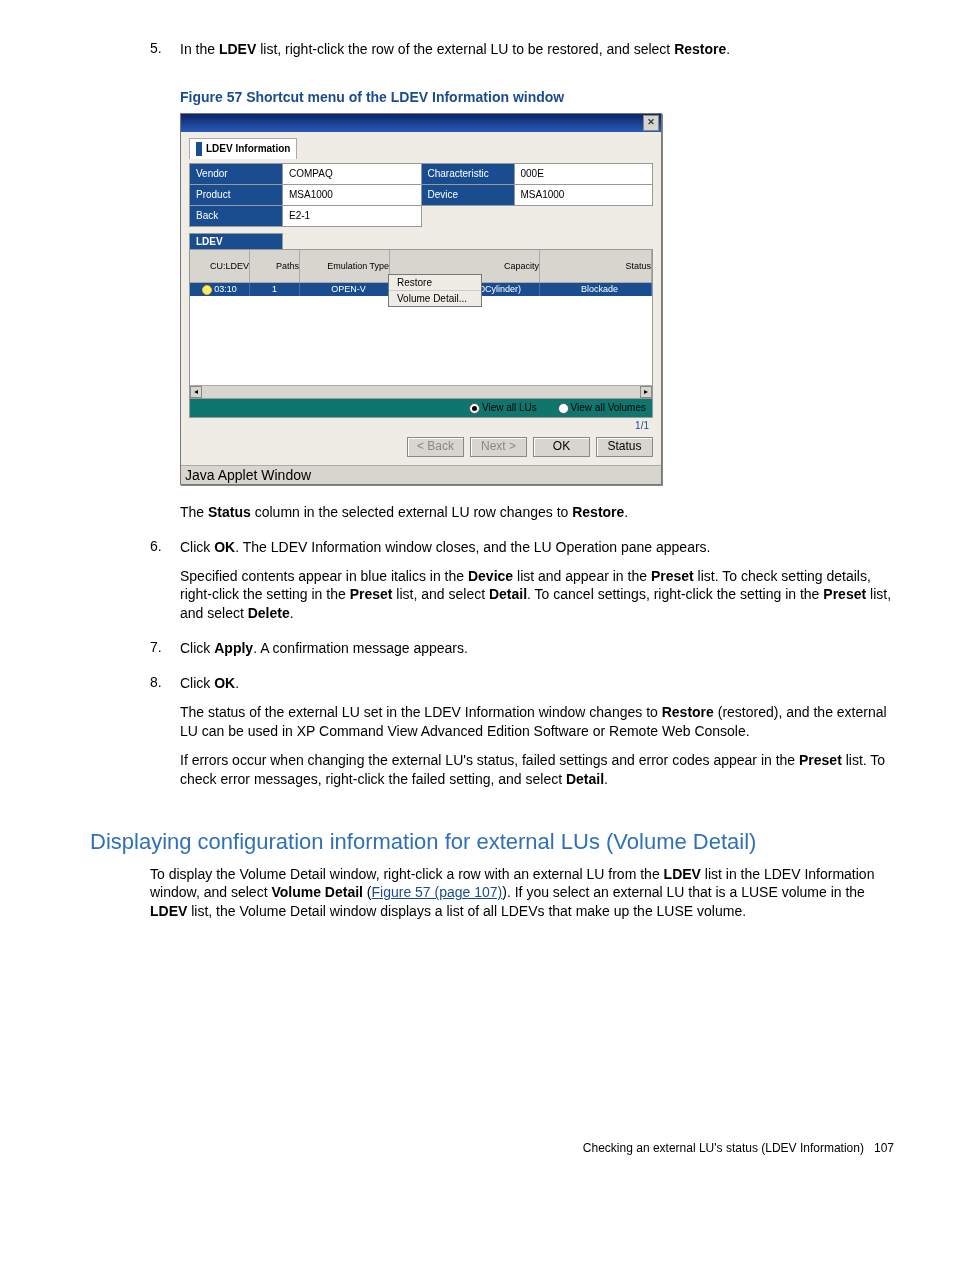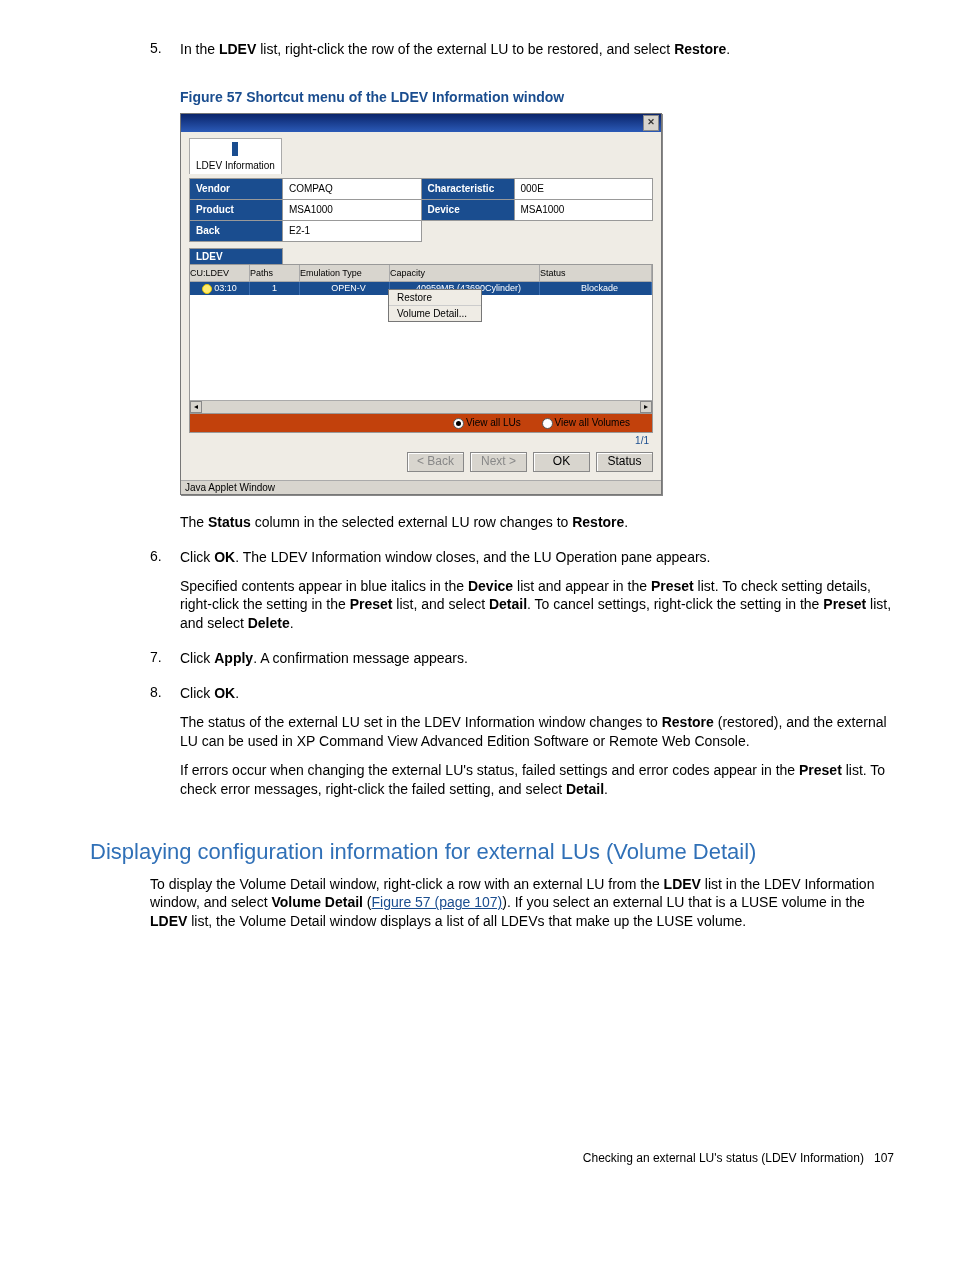--- a/index.html
+++ b/index.html
@@ -100,23 +100,22 @@
     padding: 6px 8px 8px 8px;
   }
   .win-tab {
     background: #fff;
     border: 1px solid #aaa;
     border-bottom: none;
     display: flex;
     align-items: center;
     padding: 3px 6px;
     width: fit-content;
-    font-weight: normal;
+    font-weight: bold;
     gap: 4px;
-    flex-direction: column;
   }
   .tab-mark {
     width: 6px;
     height: 14px;
     background: #1a4d8f;
     display: inline-block;
   }
   .info-table {
     border-collapse: collapse;
     width: 100%;
@@ -125,21 +124,21 @@
   .info-table td {
     border: 1px solid #999;
     padding: 2px 6px;
     background: #fff;
     color: #000;
     height: 16px;
   }
   .info-table td.h {
     background: #1a4d8f;
     color: #fff;
-    font-weight: bold;
+    font-weight: normal;
     width: 80px;
   }
   .info-table td.empty {
     border: none;
     background: #efece5;
   }
   .ldev-label {
     background: #1a4d8f;
     color: #fff;
     font-weight: bold;
@@ -158,23 +157,23 @@
     box-sizing: border-box;
   }
   .ldev-head, .ldev-row {
     display: grid;
     grid-template-columns: 60px 50px 90px 150px 1fr;
   }
   .ldev-head div {
     background: #d8d5ce;
     border-right: 1px solid #aaa;
     border-bottom: 1px solid #aaa;
-    text-align: left;
+    text-align: right;
     font-size: 9px;
-    padding: 3px 0;
+    padding: 11px 0;
   }
   .ldev-row {
     background: #1a4d8f;
     color: #fff;
   }
   .ldev-row div {
     border-right: 1px solid #3a6db0;
     text-align: center;
     font-size: 9px;
     padding: 1px 12px;
@@ -219,22 +218,22 @@
     background: #d8d5ce;
     border: 1px solid #888;
     box-sizing: border-box;
     font-size: 8px;
     text-align: center;
     line-height: 9px;
   }
   .radio-row {
     text-align: right;
     font-size: 10px;
-    padding: 3px 22px;
-    background: #c2410c;
+    padding: 3px 6px;
+    background: #0f766e;
     border: 1px solid #999;
     border-top: none;
   }
   .radio-row label {
     margin-left: 18px;
   }
   .page-label {
     text-align: right;
     font-size: 10px;
     padding: 2px 4px;
@@ -255,21 +254,21 @@
     text-align: center;
     line-height: 16px;
     box-shadow: 1px 1px 0 #fff inset;
   }
   .btn.disabled {
     color: #888;
   }
   .statusbar {
     background: #d8d5ce;
     border-top: 1px solid #aaa;
-    font-size: 10px;
+    font-size: 14px;
     padding: 1px 4px;
   }
   .radio-dot {
     display: inline-block;
     width: 9px;
     height: 9px;
     border: 1px solid #555;
     border-radius: 50%;
     vertical-align: middle;
     margin-right: 2px;

